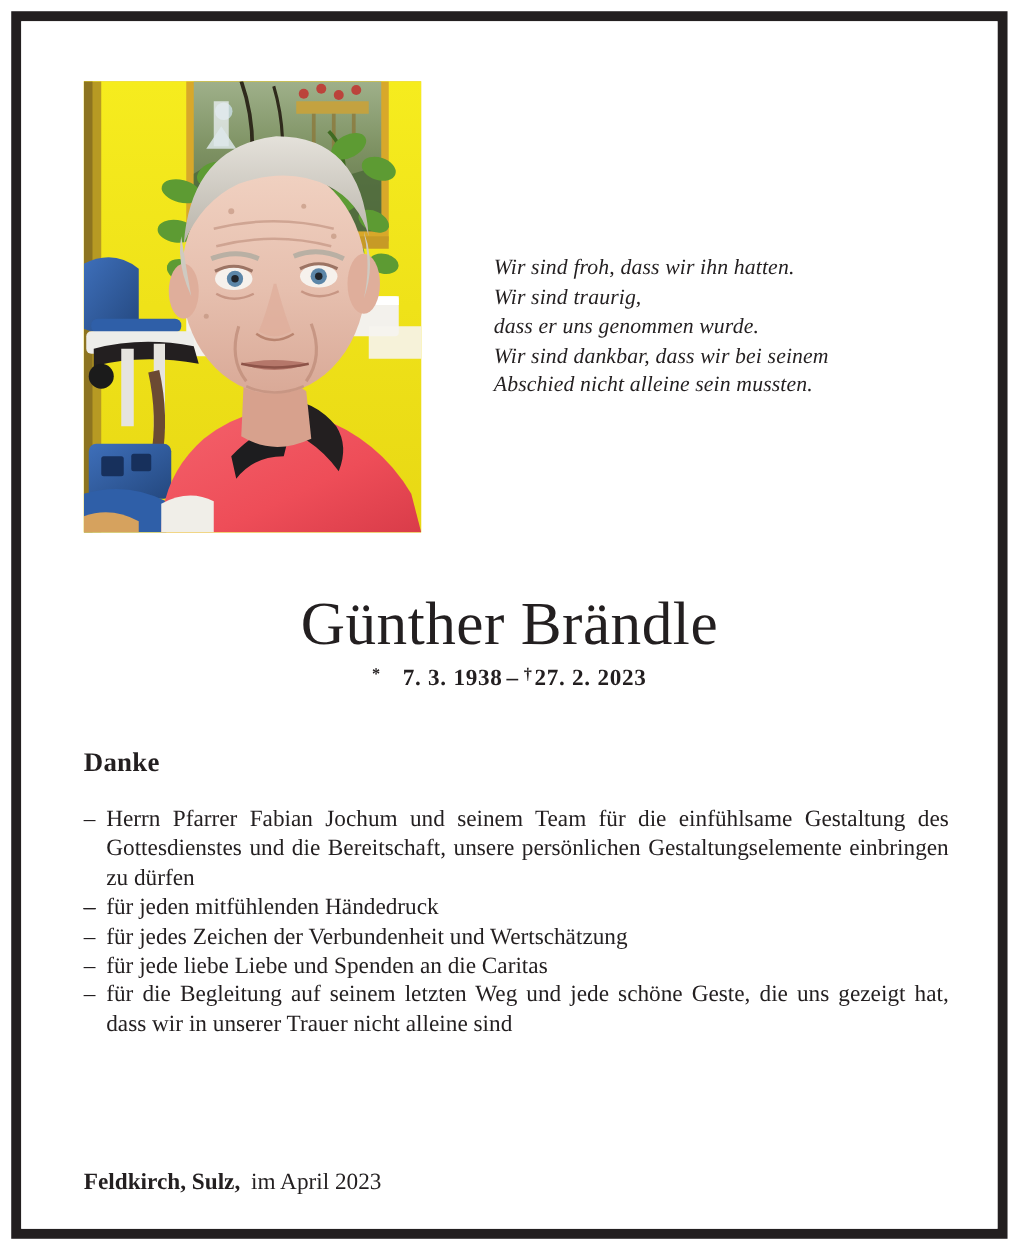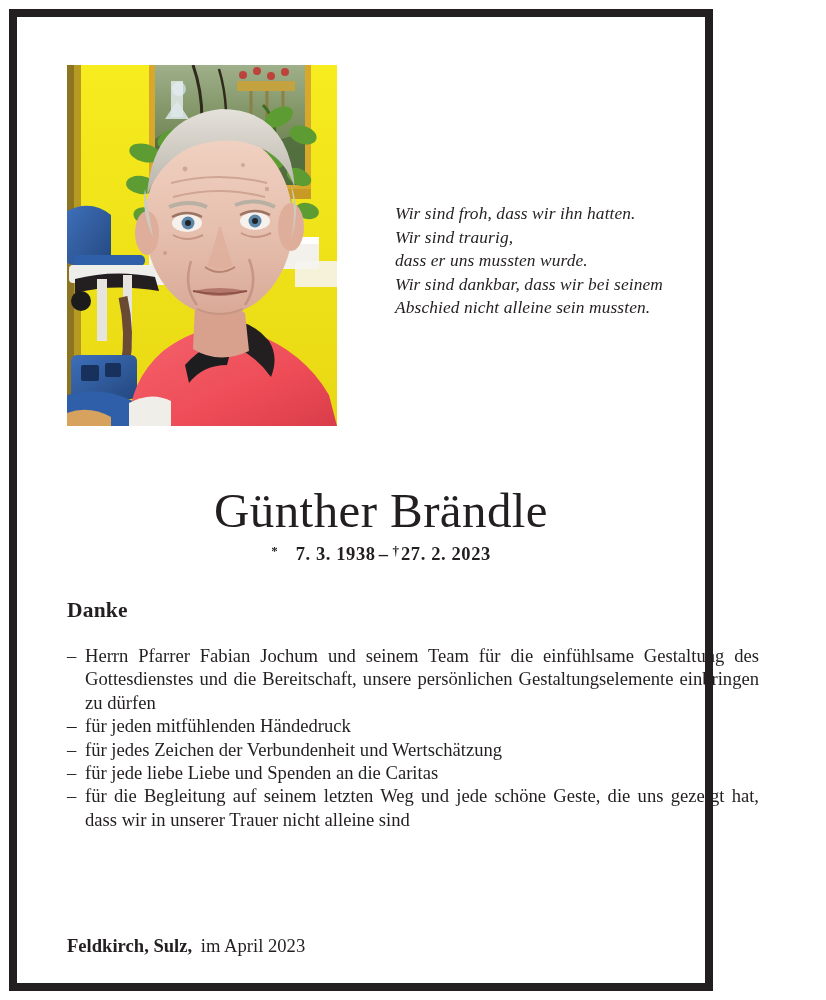--- a/index.html
+++ b/index.html
@@ -13,21 +13,21 @@
     height: 1000px;
     overflow: hidden;
     font-family: "Liberation Serif", "DejaVu Serif", serif;
     color: #231f20;
   }
 
   #obituary-card {
     position: absolute;
     left: 9px;
     top: 9px;
-    width: 704px;
+    width: 797px;
     height: 982px;
     box-sizing: border-box;
     border: 8px solid #231f20;
     background: #e5e5e5;
   }
 
   #card-inner {
     position: relative;
     width: 100%;
     height: 100%;
@@ -59,24 +59,23 @@
     line-height: 23.6px;
     letter-spacing: 0.1px;
     color: #231f20;
     white-space: nowrap;
   }
 
   
   .name-block {
     position: absolute;
     left: 0;
-    top: 466px;
+    top: 454px;
     width: 100%;
     text-align: center;
-    padding-left: 20px;
   }
   .deceased-name {
     font-size: 49px;
     line-height: 56px;
     font-weight: 400;
     letter-spacing: 0.4px;
     color: #231f20;
   }
   .life-dates {
     margin-top: 4px;
@@ -311,21 +310,21 @@
             <circle cx="200" cy="124" r="2.2"></circle>
             <circle cx="98" cy="188" r="2"></circle>
           </g>
         </g>
       </svg>
     </div>
 
     <div class="quote-block">
       <div class="quote-line">Wir sind froh, dass wir ihn hatten.</div>
       <div class="quote-line">Wir sind traurig,</div>
-      <div class="quote-line">dass er uns mussten wurde.</div>
+      <div class="quote-line">dass er uns genommen wurde.</div>
       <div class="quote-line">Wir sind dankbar, dass wir bei seinem</div>
       <div class="quote-line">Abschied nicht alleine sein mussten.</div>
     </div>
 
     <div class="name-block">
       <div class="deceased-name">Günther Brändle</div>
       <div class="life-dates">
         <span class="sym">*</span><span style="margin-left: 18px;">7. 3. 1938</span><span style="margin: 0px 3px;">–</span><span class="sym" style="margin-left: 1px;">†</span><span style="margin-left: 2px;">27. 2. 2023</span>
       </div>
     </div>

